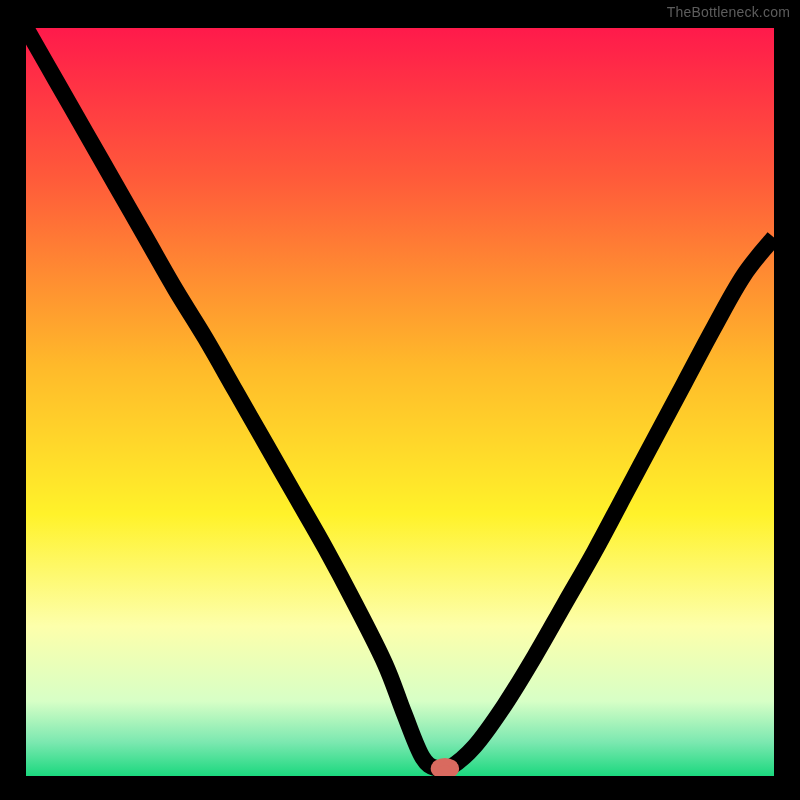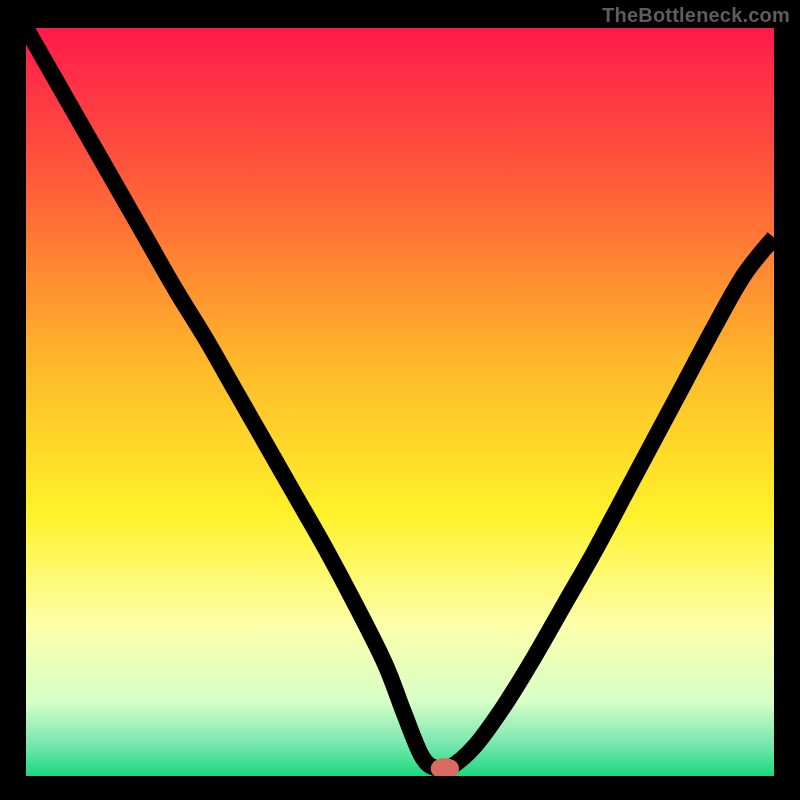--- a/index.html
+++ b/index.html
@@ -15,22 +15,22 @@
     position: relative;
     width: 800px;
     height: 800px;
     background: #000;
   }
   .attribution {
     position: absolute;
     top: 4px;
     right: 10px;
     color: #5d5d5d;
-    font-size: 20px;
-    font-weight: 700;
+    font-size: 14px;
+    font-weight: 400;
     letter-spacing: 0.2px;
     z-index: 20;
   }
   .plot-wrap {
     position: absolute;
     left: 26px;
     top: 28px;
     width: 748px;
     height: 748px;
     background: #000;

